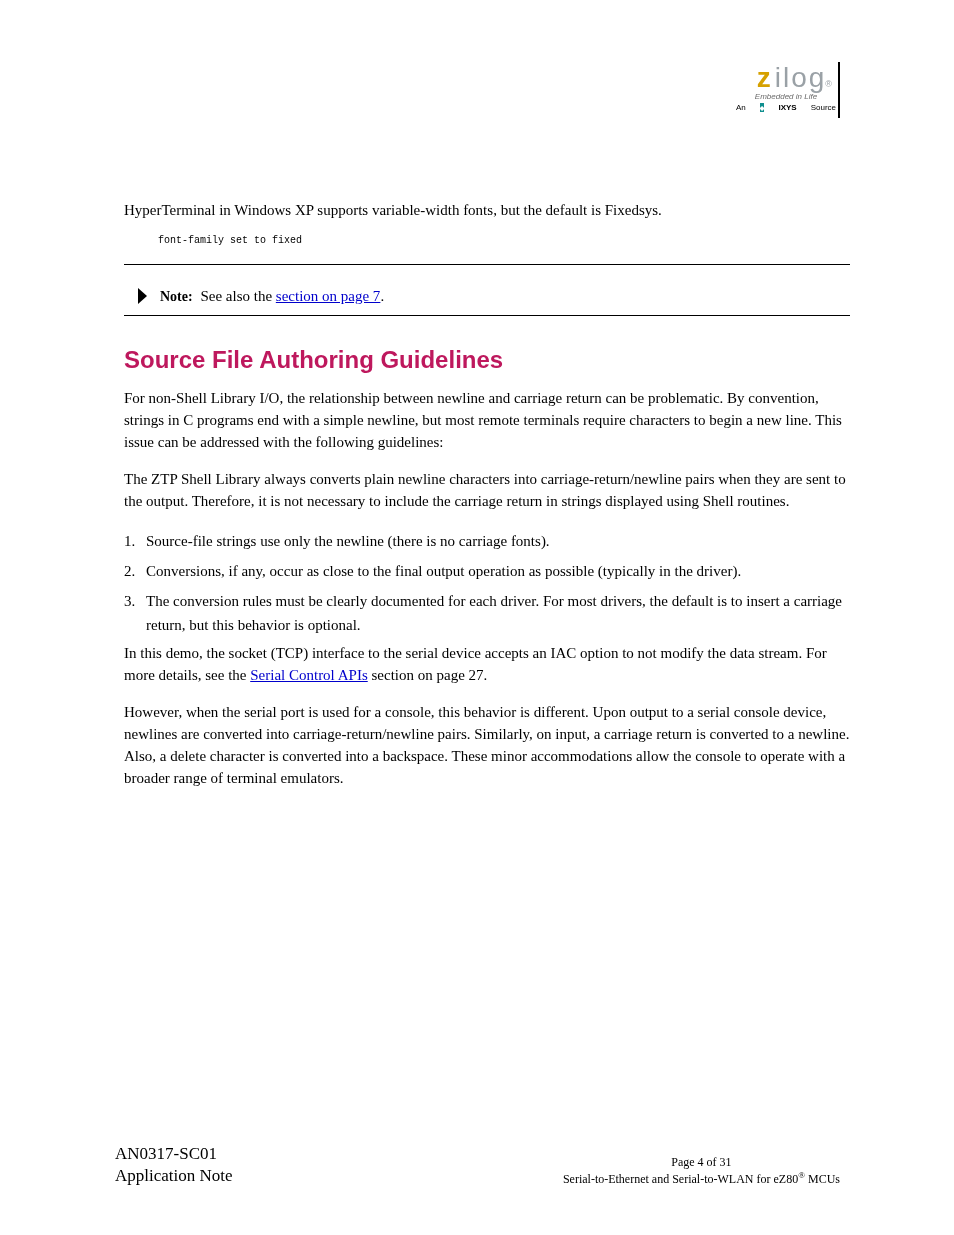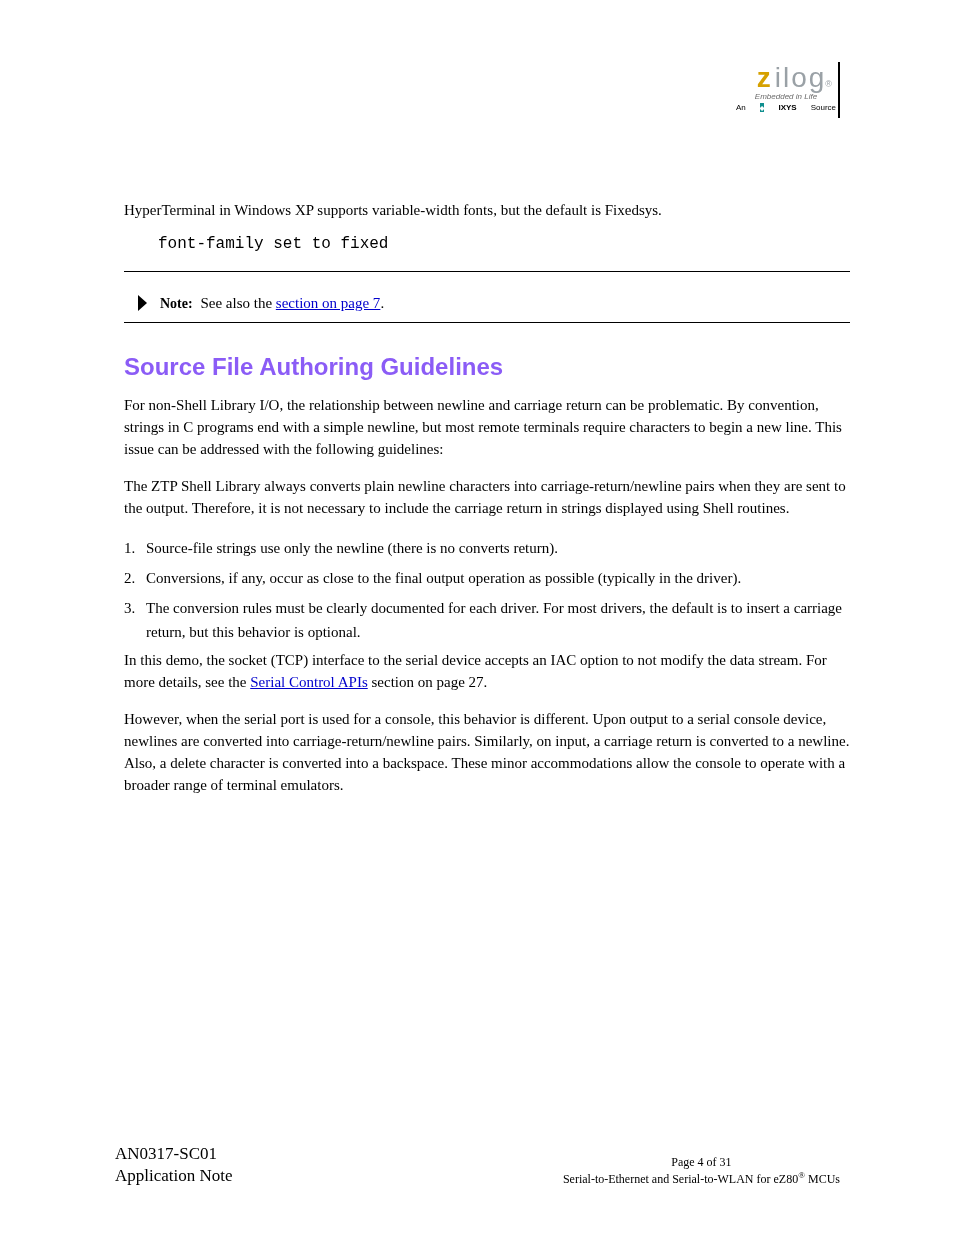--- a/index.html
+++ b/index.html
@@ -91,21 +91,21 @@
     top: 200px;
     width: 726px;
   }
   .intro-line {
     font-size: 15px;
     line-height: 1.4;
     margin-bottom: 6px;
   }
   .code-indent {
     font-family: "Courier New", monospace;
-    font-size: 16px;
+    font-size: 10px;
     margin: 14px 0 14px 0;
     padding-left: 34px;
   }
   .note-block {
     border-top: 1px solid #000;
     border-bottom: 1px solid #000;
     margin: 18px 0 30px 0;
     padding: 22px 0 10px 0;
     display: flex;
     align-items: center;
@@ -130,21 +130,21 @@
   }
   a.link {
     color: #0000cc;
     text-decoration: underline;
   }
   h2.section {
     font-family: Arial, Helvetica, sans-serif;
     font-size: 24px;
     font-weight: bold;
     margin: 0 0 14px 0;
-    color: #8b5cf6;
+    color: #be185d;
   }
   .body-text {
     font-size: 15px;
     line-height: 1.45;
   }
   .body-text p {
     margin: 0 0 16px 0;
   }
   .list-num {
     font-size: 15px;
@@ -219,21 +219,21 @@
       </div>
     </div>
 
     <h2 class="section">Source File Authoring Guidelines</h2>
 
     <div class="body-text">
       <p>For non-Shell Library I/O, the relationship between newline and carriage return can be problematic. By convention, strings in C programs end with a simple newline, but most remote terminals require characters to begin a new line. This issue can be addressed with the following guidelines:</p>
       <p>The ZTP Shell Library always converts plain newline characters into carriage-return/newline pairs when they are sent to the output. Therefore, it is not necessary to include the carriage return in strings displayed using Shell routines.</p>
 
       <ul class="list-num">
-        <li><span class="n">1.</span><span>Source-file strings use only the newline (there is no converts return).</span></li>
+        <li><span class="n">1.</span><span>Source-file strings use only the newline (there is no carriage fonts).</span></li>
         <li><span class="n">2.</span><span>Conversions, if any, occur as close to the final output operation as possible (typically in the driver).</span></li>
         <li><span class="n">3.</span><span>The conversion rules must be clearly documented for each driver. For most drivers, the default is to insert a carriage return, but this behavior is optional.</span></li>
       </ul>
 
       <p>
         <span>In this demo, the socket (TCP) interface to the serial device accepts an IAC option to not modify the data stream. For more details, see the </span><a href="#" class="link">Serial Control APIs</a><span> section on page 27.</span>
       </p>
 
       <p>However, when the serial port is used for a console, this behavior is different. Upon output to a serial console device, newlines are converted into carriage-return/newline pairs. Similarly, on input, a carriage return is converted to a newline. Also, a delete character is converted into a backspace. These minor accommodations allow the console to operate with a broader range of terminal emulators.</p>
     </div>

